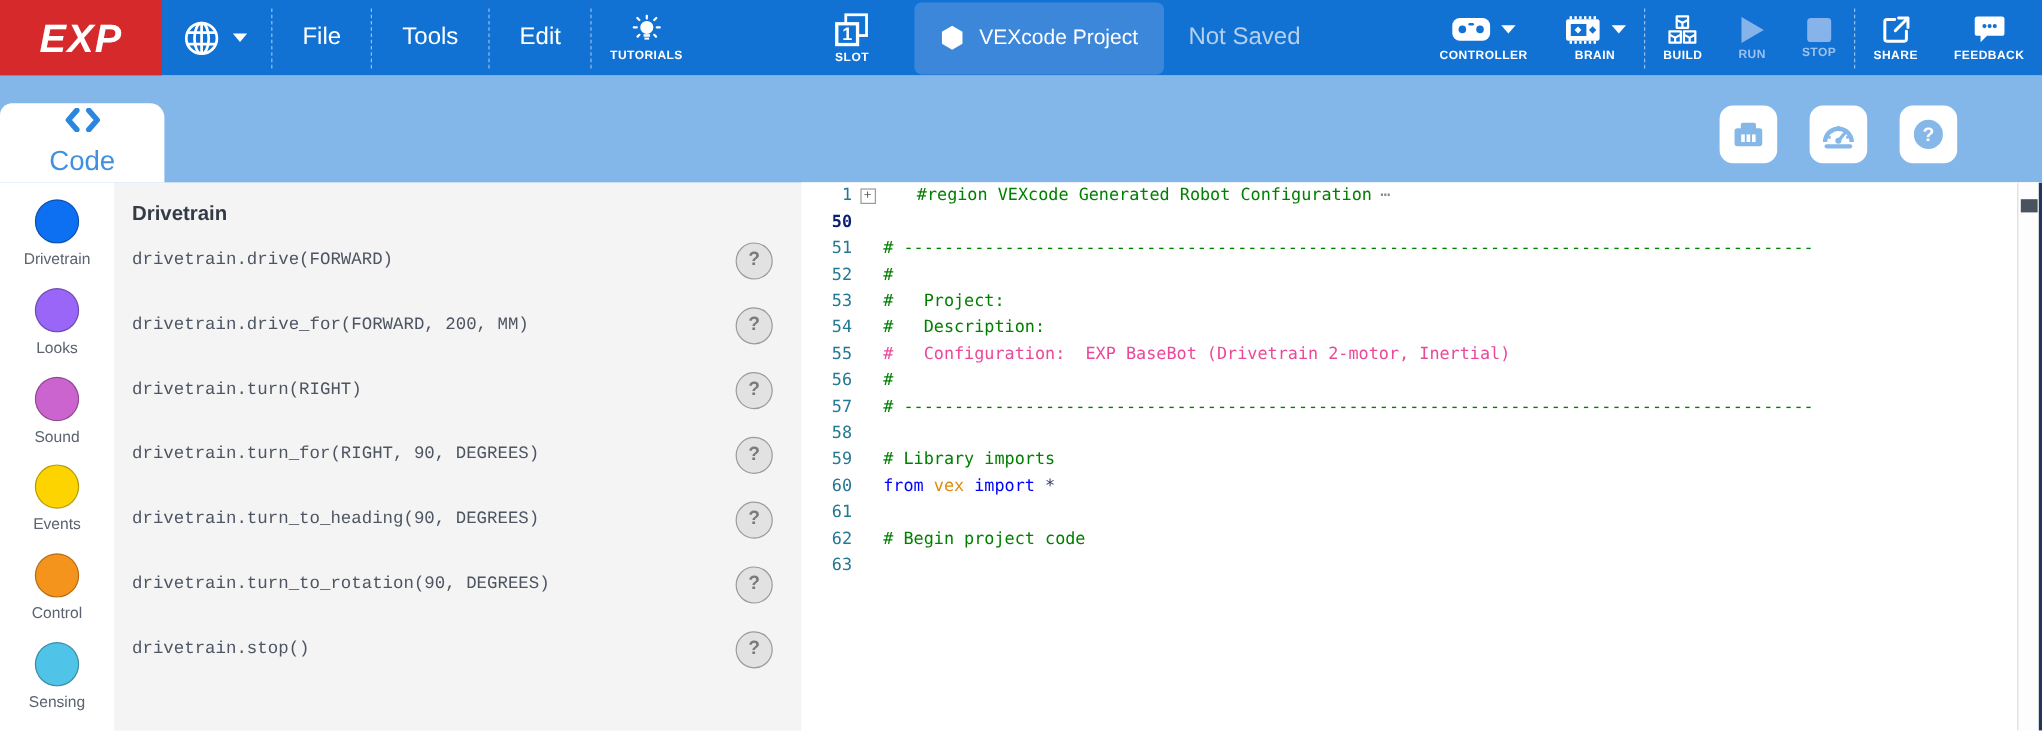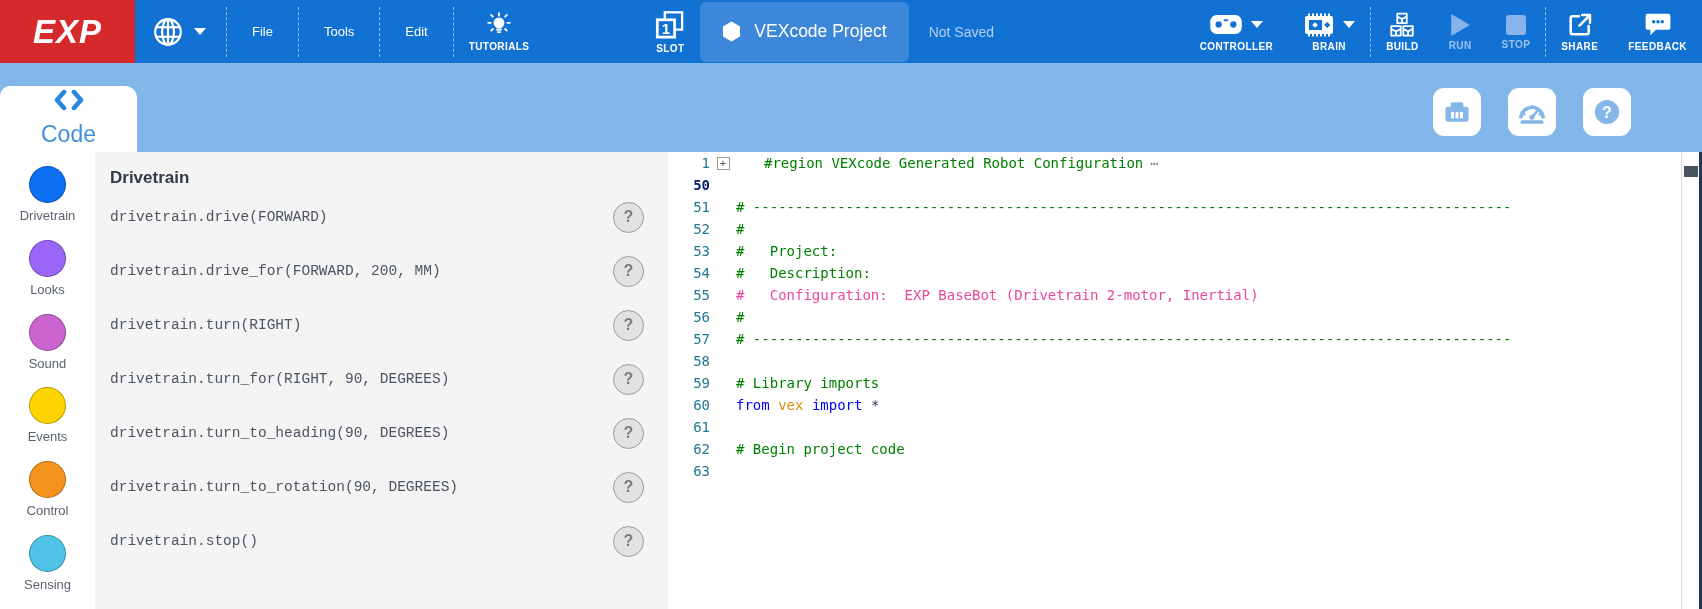--- a/index.html
+++ b/index.html
@@ -9,32 +9,32 @@
     font-family:"Liberation Sans", sans-serif;
     background:#ffffff;
   }
 
   
   .topbar { height:63px; background:#1272d4; display:flex; align-items:stretch; color:#fff; }
   .logo { width:135px; background:#d6292b; display:flex; align-items:center; justify-content:center;
           font-style:italic; font-weight:800; font-size:33px; letter-spacing:1px; }
   .lang { display:flex; align-items:center; gap:9px; padding:0 20px 0 16px; cursor:pointer; }
   .vsep { align-self:center; height:50px; border-left:1px dashed rgba(255,255,255,.55); }
-  .menu-item { padding:0 25px; font-size:13px; display:flex; align-items:center; cursor:pointer; }
+  .menu-item { padding:0 25px; font-size:20px; display:flex; align-items:center; cursor:pointer; }
   .stack { display:flex; flex-direction:column; align-items:center; justify-content:center; gap:3px;
            padding:0 15px; cursor:pointer; }
   .stack .lbl { font-size:10px; font-weight:bold; letter-spacing:.4px; white-space:nowrap; }
   .caret { width:0; height:0; border-left:6px solid transparent; border-right:6px solid transparent;
            border-top:7px solid #fff; display:inline-block; }
   .icon-row { display:flex; align-items:center; gap:8px; height:26px; }
   .slot-stack { margin-left:96px; }
-  .project-btn { height:60px; align-self:center; background:#3d87da; border:none;
+  .project-btn { height:60px; align-self:center; margin-left:22px; background:#3d87da; border:none;
                  border-radius:6px; display:flex; align-items:center; gap:13px; padding:0 22px;
                  font-size:17.5px; color:#fff; cursor:pointer; font-family:inherit;justify-content:flex-end; }
-  .not-saved { margin-left:20px; align-self:center; color:#b5cfee; font-size:14px; }
+  .not-saved { margin-left:20px; align-self:center; color:#b5cfee; font-size:20px; }
   .right-group { margin-left:auto; display:flex; align-items:stretch; }
   .disabled-action { cursor:default; }
   .disabled-action .lbl { color:#9dc1ee; }
 
   
   .subbar { height:89px; background:#83b7ea; position:relative; }
   .code-tab { position:absolute; left:0; bottom:0; width:137px; height:66px; background:#fff;
               border-radius:10px 12px 0 0; display:flex; align-items:center; justify-content:center;
               gap:11px; color:#4190dd; font-size:23px; cursor:pointer;flex-direction:column; }
   .subbar-buttons { position:absolute; right:71px; top:25px; display:flex; gap:27px; }

